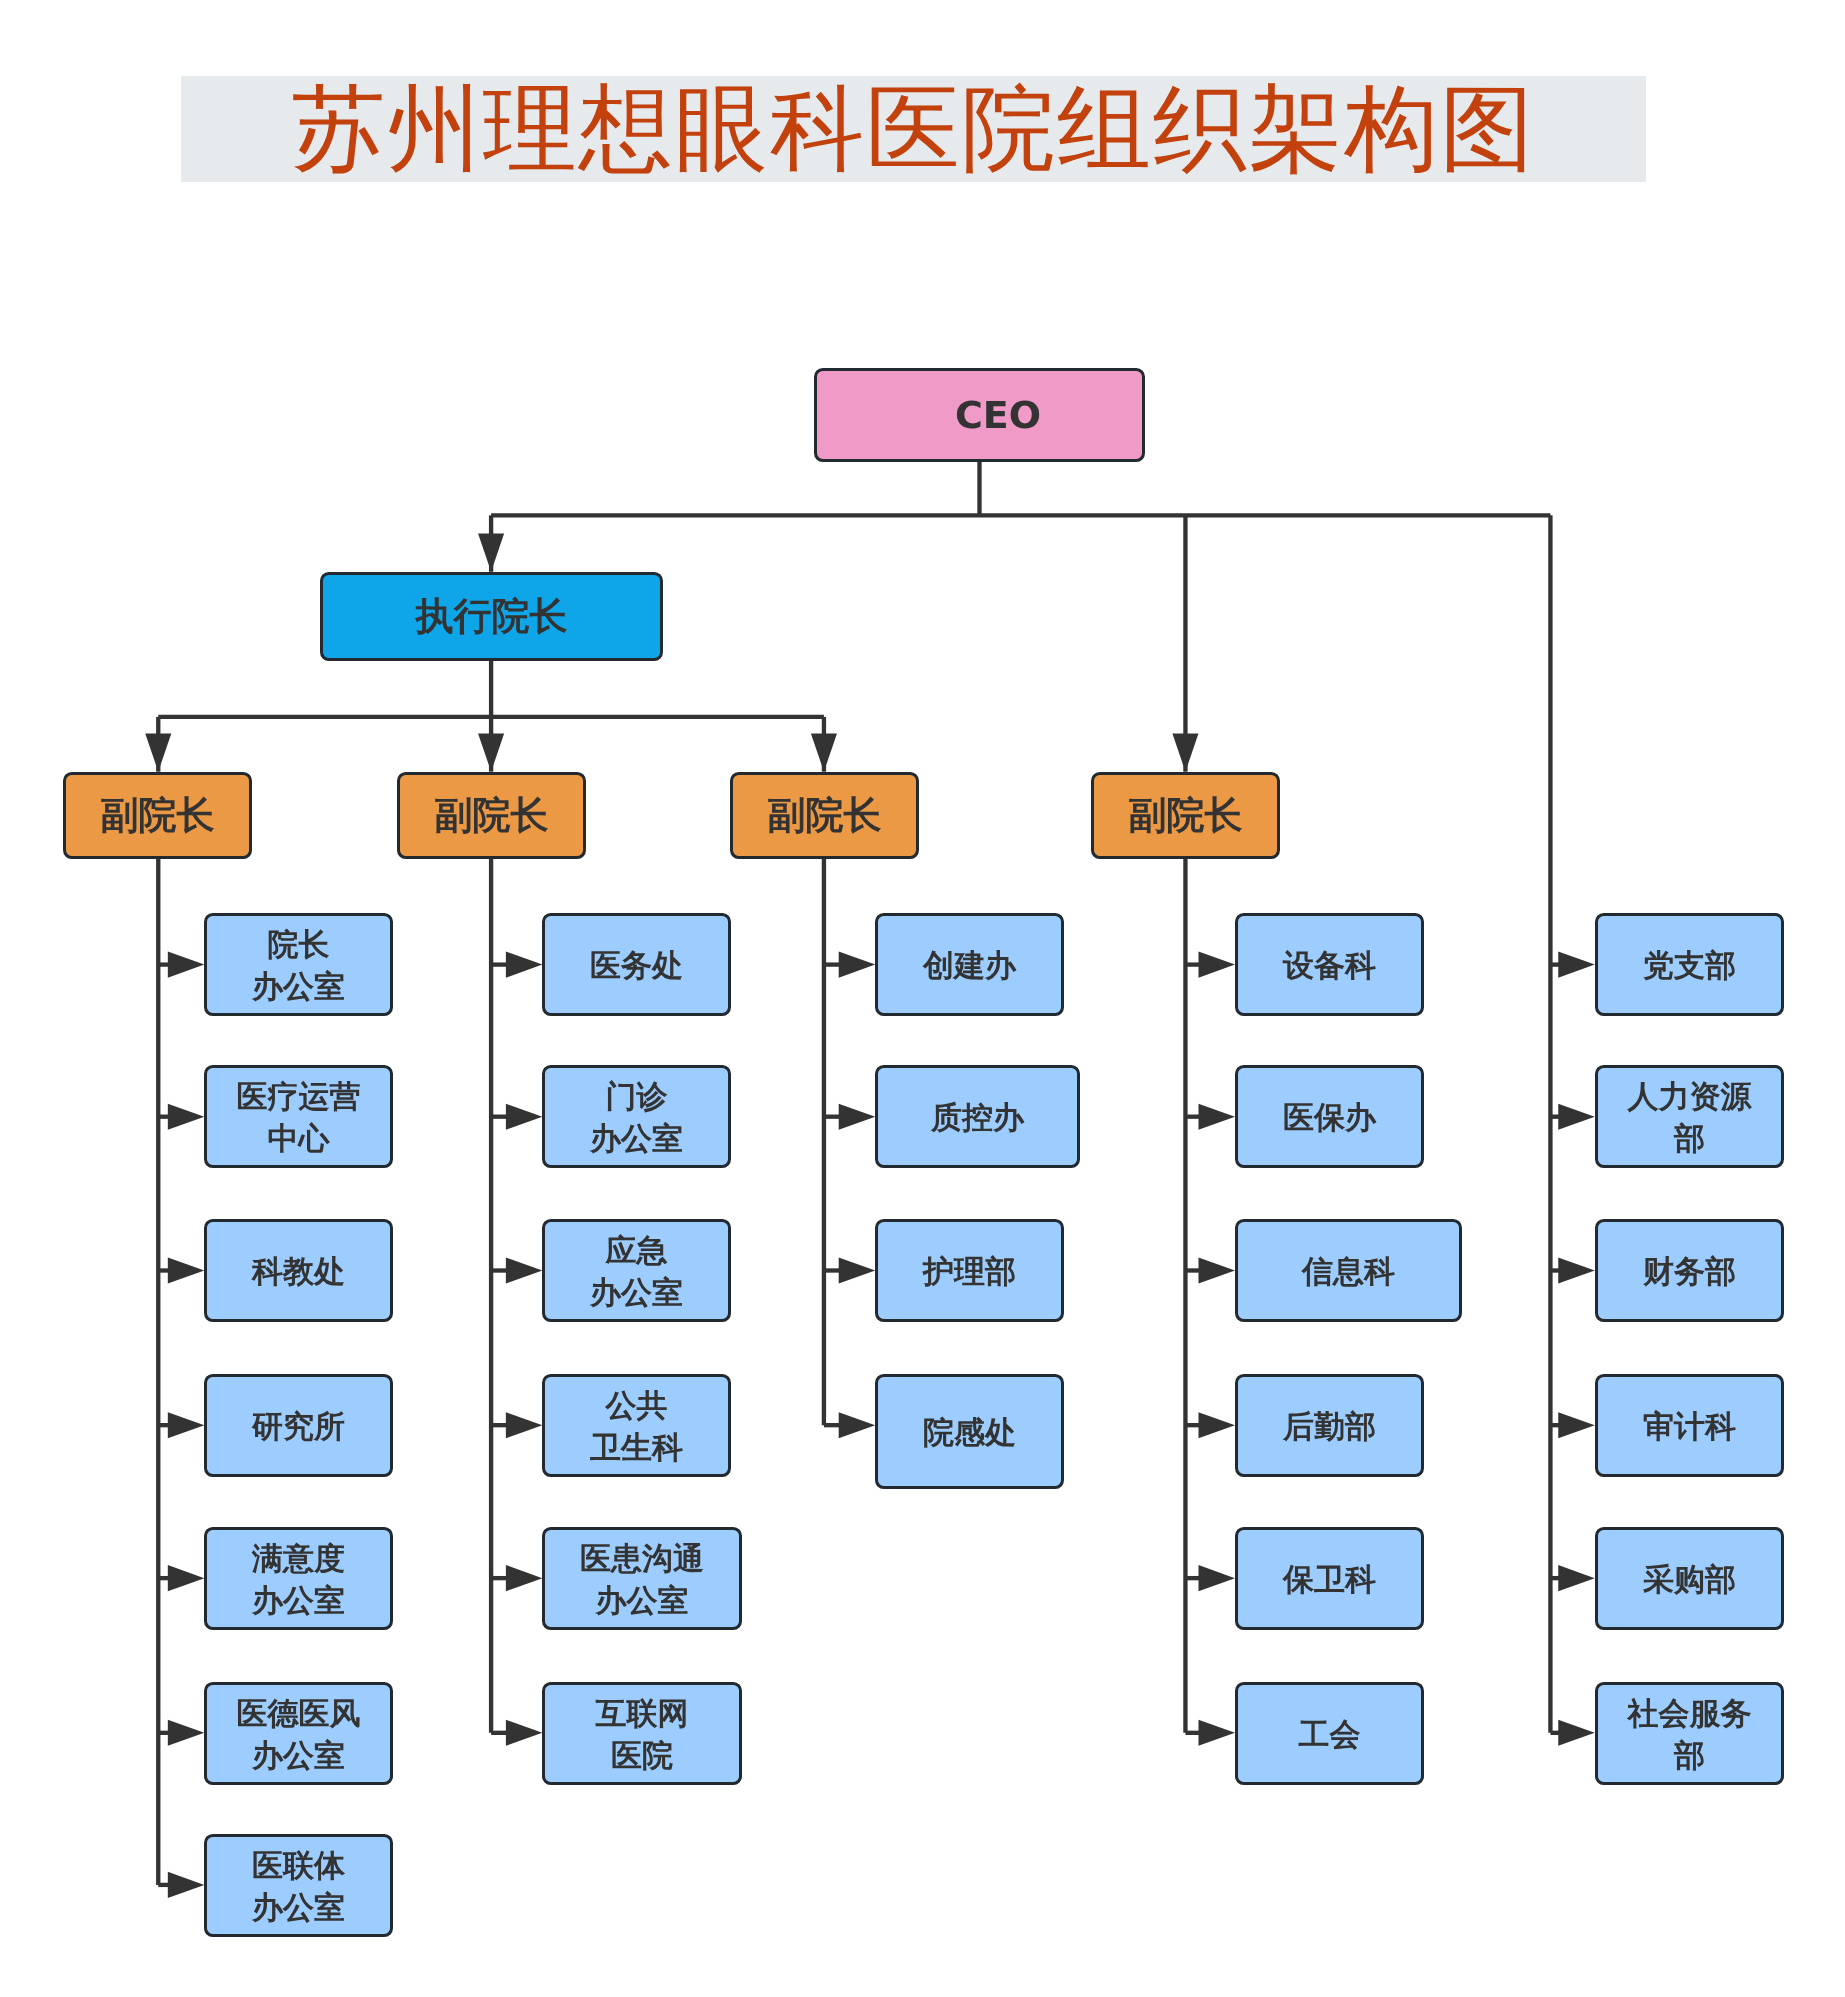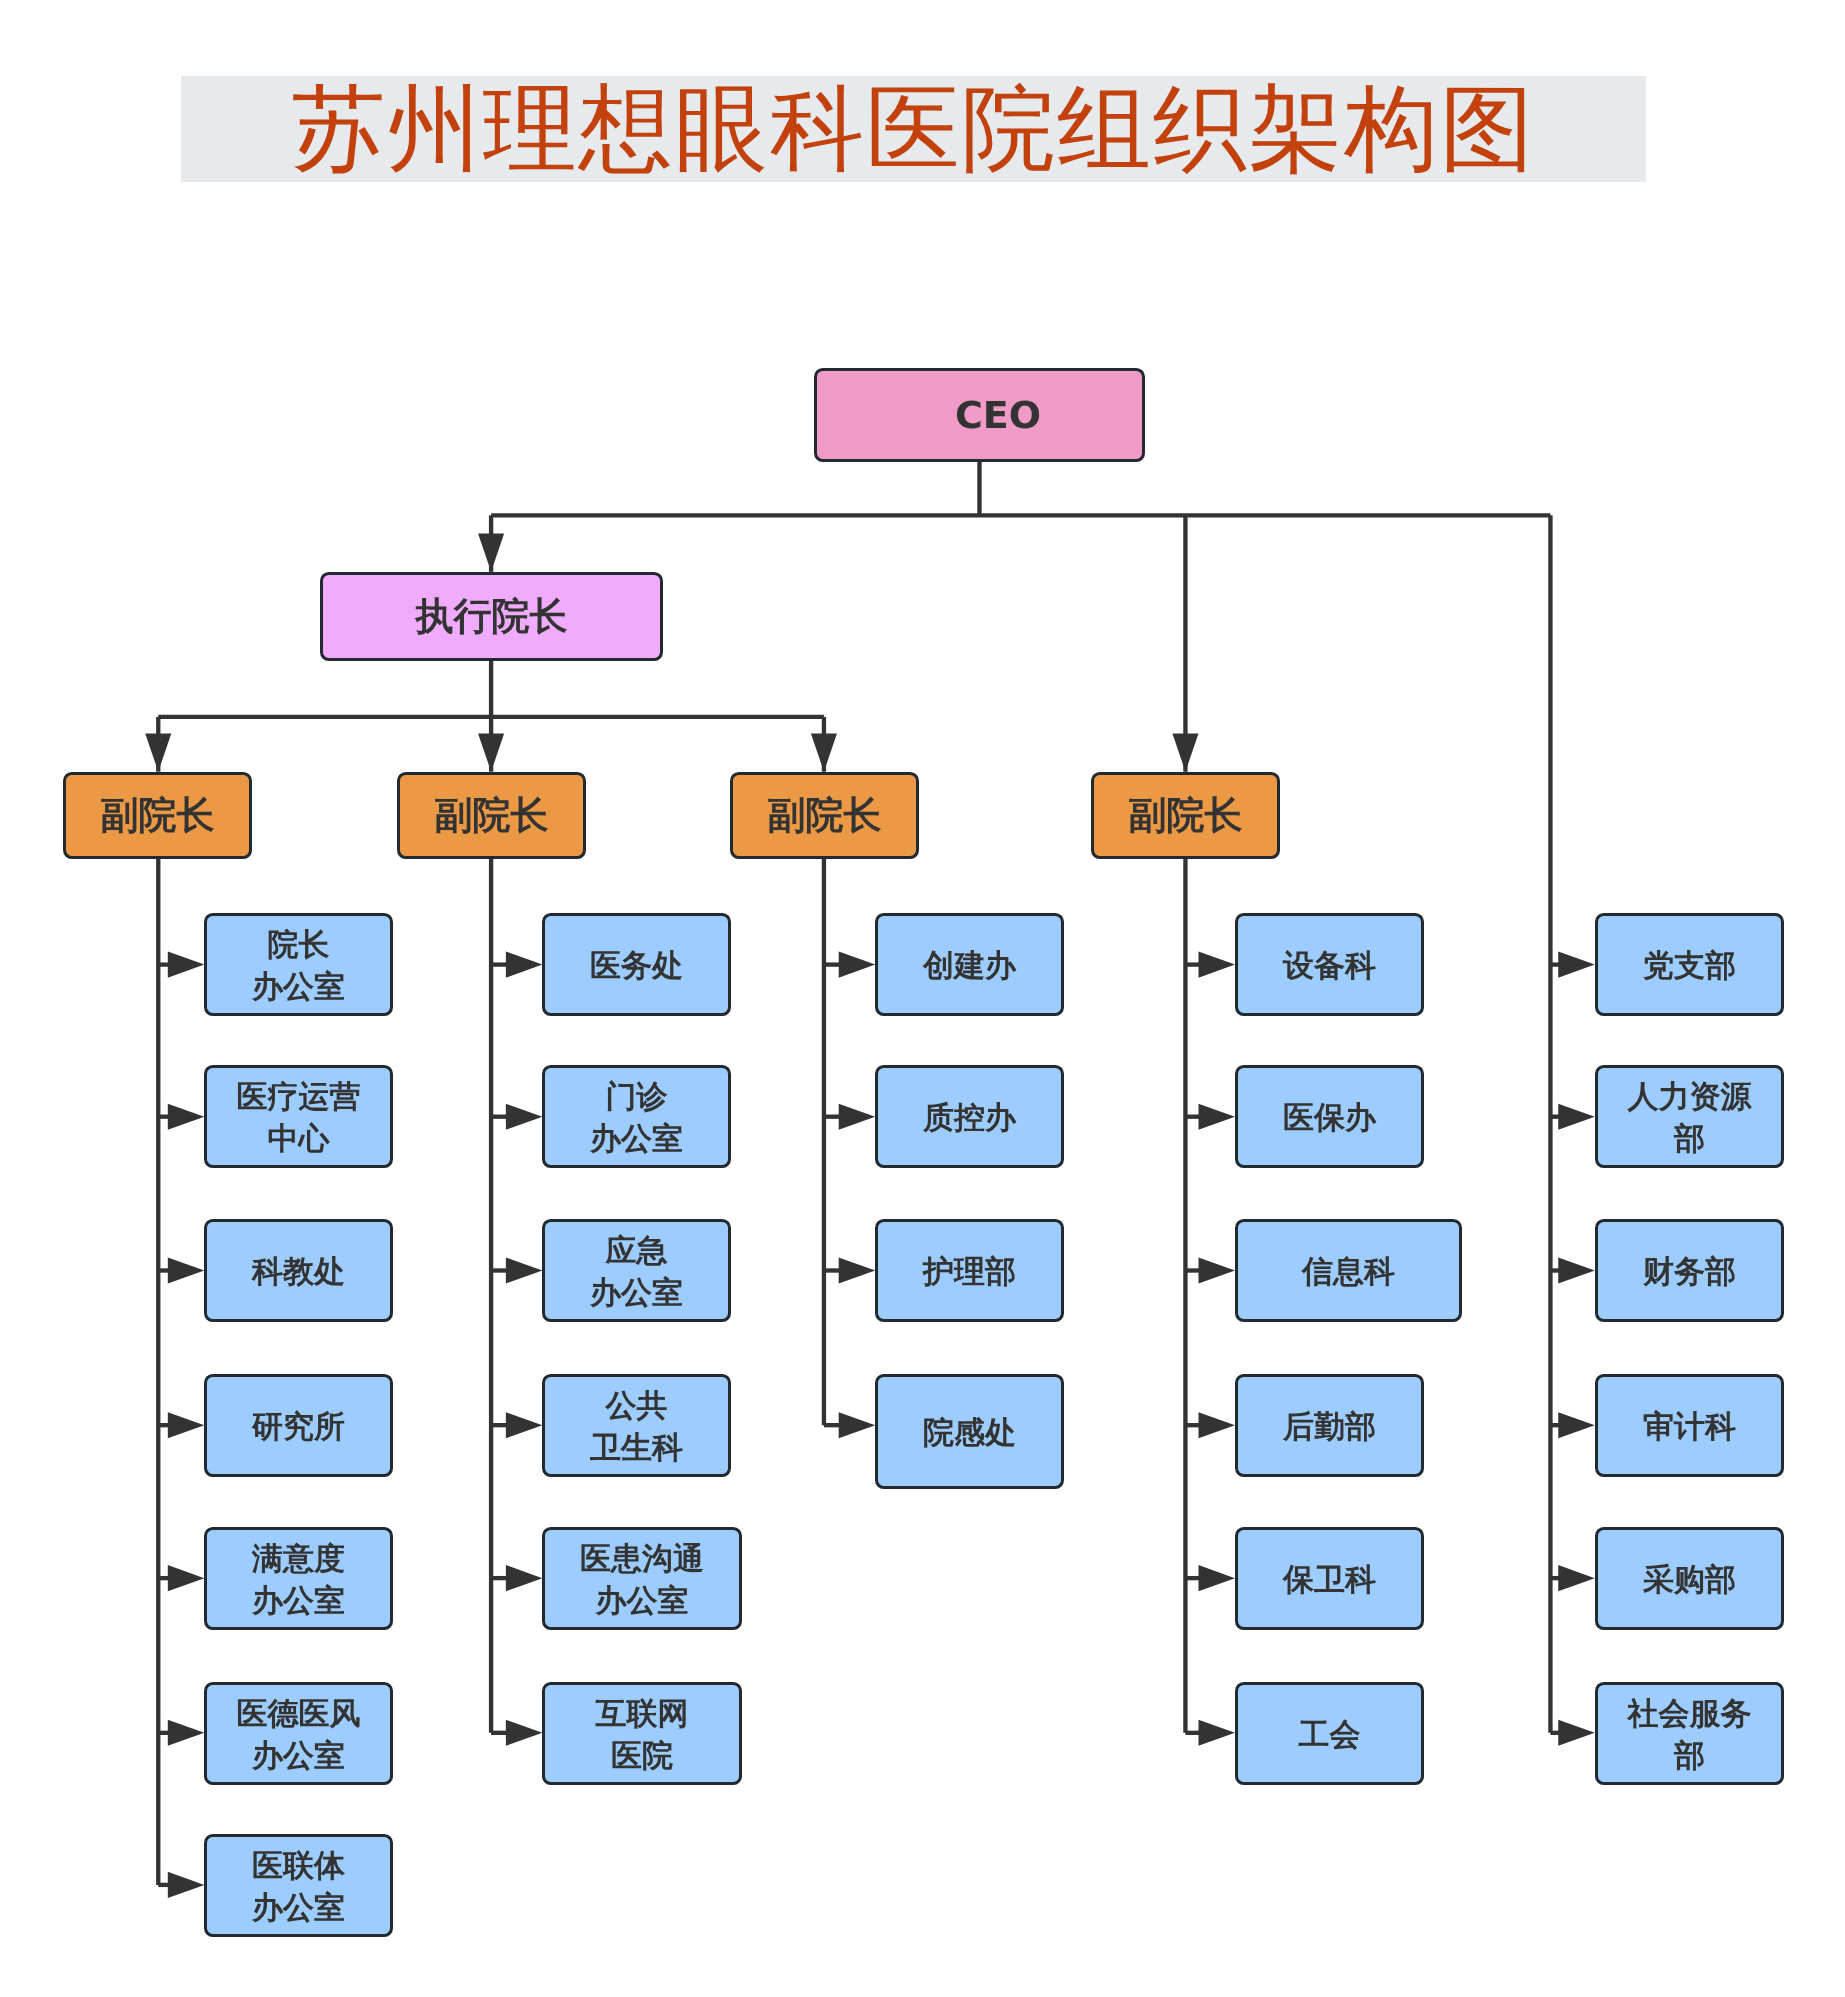--- a/index.html
+++ b/index.html
@@ -7,21 +7,21 @@
          font-family:"DejaVu Sans", "Liberation Sans", sans-serif; }
   #title { position:absolute; left:181px; top:76px; width:1465px; height:106px;
            background:#e7eaed; display:flex; align-items:center; justify-content:center;
            font-family:"DejaVu Serif", "Liberation Serif", serif; font-size:94px;
            color:#c2410c; letter-spacing:1.7px; line-height:1; white-space:nowrap; }
   svg#lines { position:absolute; left:0; top:0; }
   .node { position:absolute; box-sizing:border-box; border:3.5px solid #222a30;
           border-radius:8.7px; display:flex; align-items:center; justify-content:center;
           text-align:center; color:#333333; font-weight:bold; white-space:pre-line; }
   .ceo { background:#f09ac8; font-size:38px; }
-  .exec { background:#f0abfc; font-size:38px; }
+  .exec { background:#0ea5e9; font-size:38px; }
   .vp { background:#ec9945; font-size:38px; }
   .dept { background:#9dcdfe; font-size:31px; line-height:42px; }
 </style>
 </head>
 <body>
 
 <div id="title">苏州理想眼科医院组织架构图</div>
 
 <svg id="lines" width="1846" height="1997" viewBox="0 0 2124 2298">
     <line x1="1127" y1="531" x2="1127" y2="593" stroke="#333333" stroke-width="5"></line>
@@ -130,21 +130,21 @@
     <div class="node dept" style="left: 542px; top: 1219px; width: 189px; height: 103px;"><span>应急
 办公室</span></div>
     <div class="node dept" style="left: 542px; top: 1374px; width: 189px; height: 103px;"><span>公共
 卫生科</span></div>
     <div class="node dept" style="left: 542px; top: 1527px; width: 200px; height: 103px;"><span>医患沟通
 办公室</span></div>
     <div class="node dept" style="left: 542px; top: 1682px; width: 200px; height: 103px;"><span>互联网
 医院</span></div>
     <div class="node vp" style="left: 730px; top: 772px; width: 189px; height: 87px;"><span>副院长</span></div>
     <div class="node dept" style="left: 875px; top: 913px; width: 189px; height: 103px;"><span>创建办</span></div>
-    <div class="node dept" style="left: 875px; top: 1065px; width: 189px; height: 103px; align-items: center;"><span>质控办</span></div>
+    <div class="node dept" style="left: 875px; top: 1065px; width: 205px; height: 103px; align-items: center;"><span>质控办</span></div>
     <div class="node dept" style="left: 875px; top: 1219px; width: 189px; height: 103px;"><span>护理部</span></div>
     <div class="node dept" style="left: 875px; top: 1374px; width: 189px; height: 115px;"><span>院感处</span></div>
     <div class="node vp" style="left: 1091px; top: 772px; width: 189px; height: 87px;"><span>副院长</span></div>
     <div class="node dept" style="left: 1235px; top: 913px; width: 189px; height: 103px;"><span>设备科</span></div>
     <div class="node dept" style="left: 1235px; top: 1065px; width: 189px; height: 103px;"><span>医保办</span></div>
     <div class="node dept" style="left: 1235px; top: 1219px; width: 227px; height: 103px; text-align: center;"><span>信息科</span></div>
     <div class="node dept" style="left: 1235px; top: 1374px; width: 189px; height: 103px;"><span>后勤部</span></div>
     <div class="node dept" style="left: 1235px; top: 1527px; width: 189px; height: 103px;"><span>保卫科</span></div>
     <div class="node dept" style="left: 1235px; top: 1682px; width: 189px; height: 103px;"><span>工会</span></div>
     <div class="node dept" style="left: 1595px; top: 913px; width: 189px; height: 103px;"><span>党支部</span></div>

